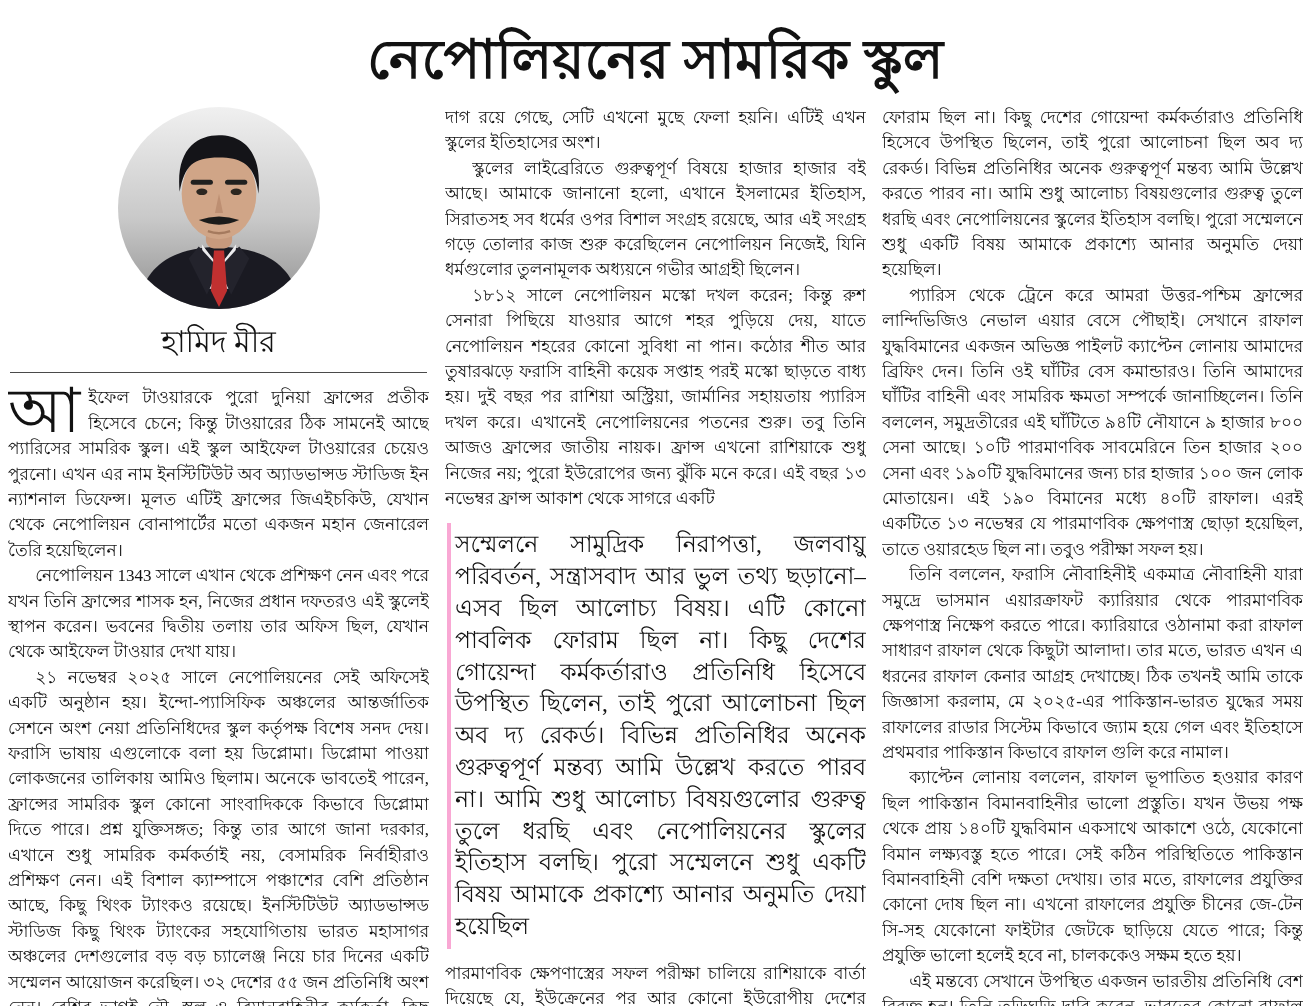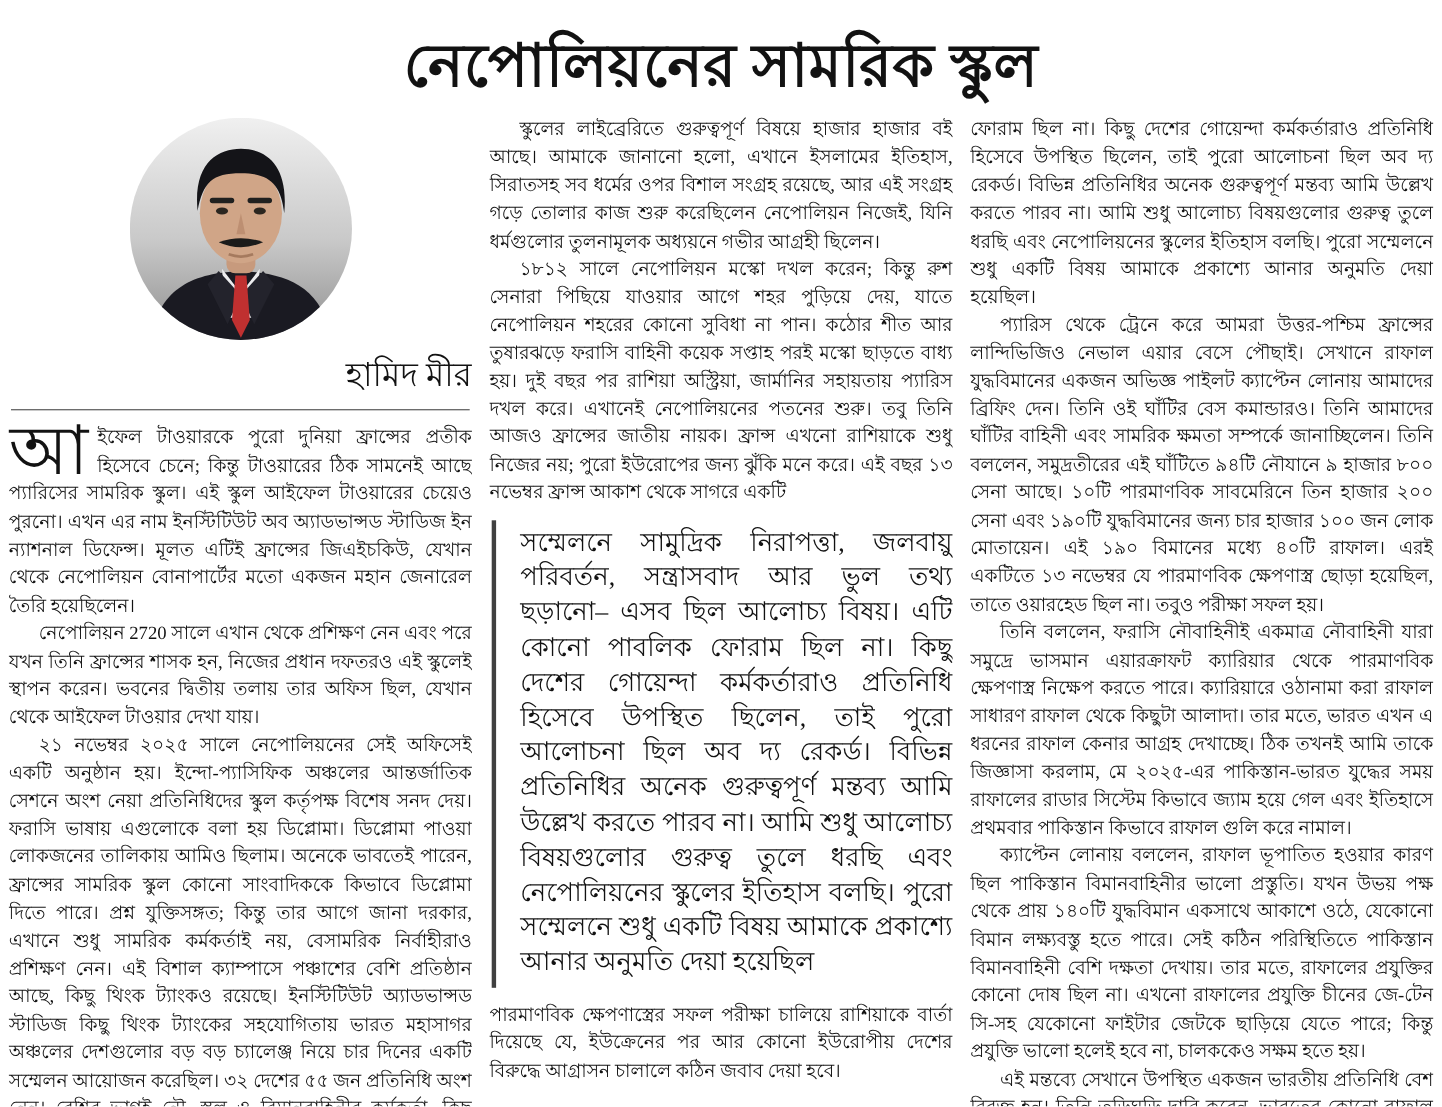--- a/index.html
+++ b/index.html
@@ -17,26 +17,26 @@
   p.para { margin:0; text-indent:1.6em; }
   p.flush { text-indent:0; }
 
   .dropcap {
     float:left; font-size:62px; line-height:46px;
     padding:3px 8px 0 0; font-weight:400;
   }
 
   .photo-wrap { text-align:center; padding-top:2px; }
   .photo-circle { display:inline-block; width:202px; height:202px; }
-  .author-name { text-align:right; font-size:30px; line-height:1.2; margin:8px 0 12px 0; font-weight:400; }
+  .author-name { text-align:center; font-size:30px; line-height:1.2; margin:8px 0 12px 0; font-weight:400; }
   .rule { border:none; border-top:1.5px solid #4a4a4a; margin:0 2px 12px 2px; }
 
   .pull-quote {
-    border-left:4px solid #404040;
-    padding:6px 0 6px 22px; margin:12px 0 12px 2px;
+    border-left:4px solid #f9a8d4;
+    padding:6px 0 6px 4px; margin:12px 0 12px 2px;
     font-size:23.5px; line-height:31.8px; text-align:justify;
   }
 </style>
 </head>
 <body>
 
 <div class="page">
 
   <div class="masthead">
     <div class="headline">নেপোলিয়নের সামরিক স্কুল</div>
@@ -88,26 +88,27 @@
 
             <path d="M89,123 Q100,127 111,123" stroke="#a57a5e" stroke-width="2.4" fill="none"></path>
           </g>
         </svg>
       </div>
 
       <div class="author-name">হামিদ মীর</div>
       <hr class="rule">
 
       <p class="para flush"><span class="dropcap">আ</span><span>ইফেল টাওয়ারকে পুরো দুনিয়া ফ্রান্সের প্রতীক হিসেবে চেনে; কিন্তু টাওয়ারের ঠিক সামনেই আছে প্যারিসের সামরিক স্কুল। এই স্কুল আইফেল টাওয়ারের চেয়েও পুরনো। এখন এর নাম ইনস্টিটিউট অব অ্যাডভান্সড স্টাডিজ ইন ন্যাশনাল ডিফেন্স। মূলত এটিই ফ্রান্সের জিএইচকিউ, যেখান থেকে নেপোলিয়ন বোনাপার্টের মতো একজন মহান জেনারেল তৈরি হয়েছিলেন।</span></p>
-      <p class="para">নেপোলিয়ন 2720 সালে এখান থেকে প্রশিক্ষণ নেন এবং পরে যখন তিনি ফ্রান্সের শাসক হন, নিজের প্রধান দফতরও এই স্কুলেই স্থাপন করেন। ভবনের দ্বিতীয় তলায় তার অফিস ছিল, যেখান থেকে আইফেল টাওয়ার দেখা যায়।</p>
+      <p class="para">নেপোলিয়ন 1343 সালে এখান থেকে প্রশিক্ষণ নেন এবং পরে যখন তিনি ফ্রান্সের শাসক হন, নিজের প্রধান দফতরও এই স্কুলেই স্থাপন করেন। ভবনের দ্বিতীয় তলায় তার অফিস ছিল, যেখান থেকে আইফেল টাওয়ার দেখা যায়।</p>
       <p class="para">২১ নভেম্বর ২০২৫ সালে নেপোলিয়নের সেই অফিসেই একটি অনুষ্ঠান হয়। ইন্দো-প্যাসিফিক অঞ্চলের আন্তর্জাতিক সেশনে অংশ নেয়া প্রতিনিধিদের স্কুল কর্তৃপক্ষ বিশেষ সনদ দেয়। ফরাসি ভাষায় এগুলোকে বলা হয় ডিপ্লোমা। ডিপ্লোমা পাওয়া লোকজনের তালিকায় আমিও ছিলাম। অনেকে ভাবতেই পারেন, ফ্রান্সের সামরিক স্কুল কোনো সাংবাদিককে কিভাবে ডিপ্লোমা দিতে পারে। প্রশ্ন যুক্তিসঙ্গত; কিন্তু তার আগে জানা দরকার, এখানে শুধু সামরিক কর্মকর্তাই নয়, বেসামরিক নির্বাহীরাও প্রশিক্ষণ নেন। এই বিশাল ক্যাম্পাসে পঞ্চাশের বেশি প্রতিষ্ঠান আছে, কিছু থিংক ট্যাংকও রয়েছে। ইনস্টিটিউট অ্যাডভান্সড স্টাডিজ কিছু থিংক ট্যাংকের সহযোগিতায় ভারত মহাসাগর অঞ্চলের দেশগুলোর বড় বড় চ্যালেঞ্জ নিয়ে চার দিনের একটি সম্মেলন আয়োজন করেছিল। ৩২ দেশের ৫৫ জন প্রতিনিধি অংশ নেন। বেশির ভাগই নৌ, স্থল ও বিমানবাহিনীর কর্মকর্তা, কিছু গোয়েন্দা সংস্থার কর্মকর্তা, প্রতিরক্ষাবিশেষজ্ঞ ও তিনজন সাংবাদিক ছিলেন।</p>
 
     </div>
 
     <div class="col">
+      <p class="para flush">দাগ রয়ে গেছে, সেটি এখনো মুছে ফেলা হয়নি। এটিই এখন স্কুলের ইতিহাসের অংশ।</p>
       <p class="para">স্কুলের লাইব্রেরিতে গুরুত্বপূর্ণ বিষয়ে হাজার হাজার বই আছে। আমাকে জানানো হলো, এখানে ইসলামের ইতিহাস, সিরাতসহ সব ধর্মের ওপর বিশাল সংগ্রহ রয়েছে, আর এই সংগ্রহ গড়ে তোলার কাজ শুরু করেছিলেন নেপোলিয়ন নিজেই, যিনি ধর্মগুলোর তুলনামূলক অধ্যয়নে গভীর আগ্রহী ছিলেন।</p>
       <p class="para">১৮১২ সালে নেপোলিয়ন মস্কো দখল করেন; কিন্তু রুশ সেনারা পিছিয়ে যাওয়ার আগে শহর পুড়িয়ে দেয়, যাতে নেপোলিয়ন শহরের কোনো সুবিধা না পান। কঠোর শীত আর তুষারঝড়ে ফরাসি বাহিনী কয়েক সপ্তাহ পরই মস্কো ছাড়তে বাধ্য হয়। দুই বছর পর রাশিয়া অস্ট্রিয়া, জার্মানির সহায়তায় প্যারিস দখল করে। এখানেই নেপোলিয়নের পতনের শুরু। তবু তিনি আজও ফ্রান্সের জাতীয় নায়ক। ফ্রান্স এখনো রাশিয়াকে শুধু নিজের নয়; পুরো ইউরোপের জন্য ঝুঁকি মনে করে। এই বছর ১৩ নভেম্বর ফ্রান্স আকাশ থেকে সাগরে একটি</p>
 
       <div class="pull-quote">সম্মেলনে সামুদ্রিক নিরাপত্তা, জলবায়ু পরিবর্তন, সন্ত্রাসবাদ আর ভুল তথ্য ছড়ানো– এসব ছিল আলোচ্য বিষয়। এটি কোনো পাবলিক ফোরাম ছিল না। কিছু দেশের গোয়েন্দা কর্মকর্তারাও প্রতিনিধি হিসেবে উপস্থিত ছিলেন, তাই পুরো আলোচনা ছিল অব দ্য রেকর্ড। বিভিন্ন প্রতিনিধির অনেক গুরুত্বপূর্ণ মন্তব্য আমি উল্লেখ করতে পারব না। আমি শুধু আলোচ্য বিষয়গুলোর গুরুত্ব তুলে ধরছি এবং নেপোলিয়নের স্কুলের ইতিহাস বলছি। পুরো সম্মেলনে শুধু একটি বিষয় আমাকে প্রকাশ্যে আনার অনুমতি দেয়া হয়েছিল</div>
 
       <p class="para flush">পারমাণবিক ক্ষেপণাস্ত্রের সফল পরীক্ষা চালিয়ে রাশিয়াকে বার্তা দিয়েছে যে, ইউক্রেনের পর আর কোনো ইউরোপীয় দেশের বিরুদ্ধে আগ্রাসন চালালে কঠিন জবাব দেয়া হবে।</p>
 
     </div>
 
     <div class="col">

